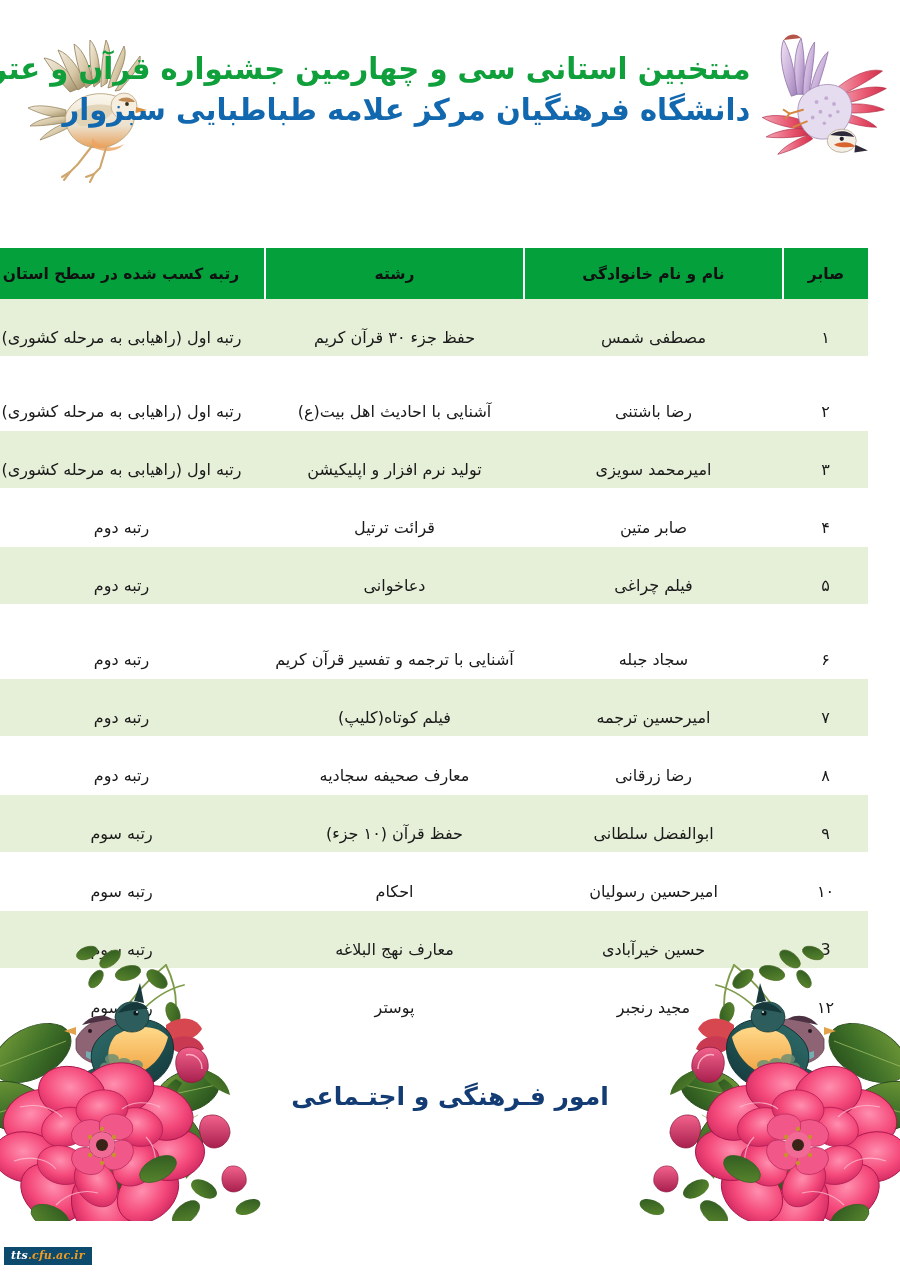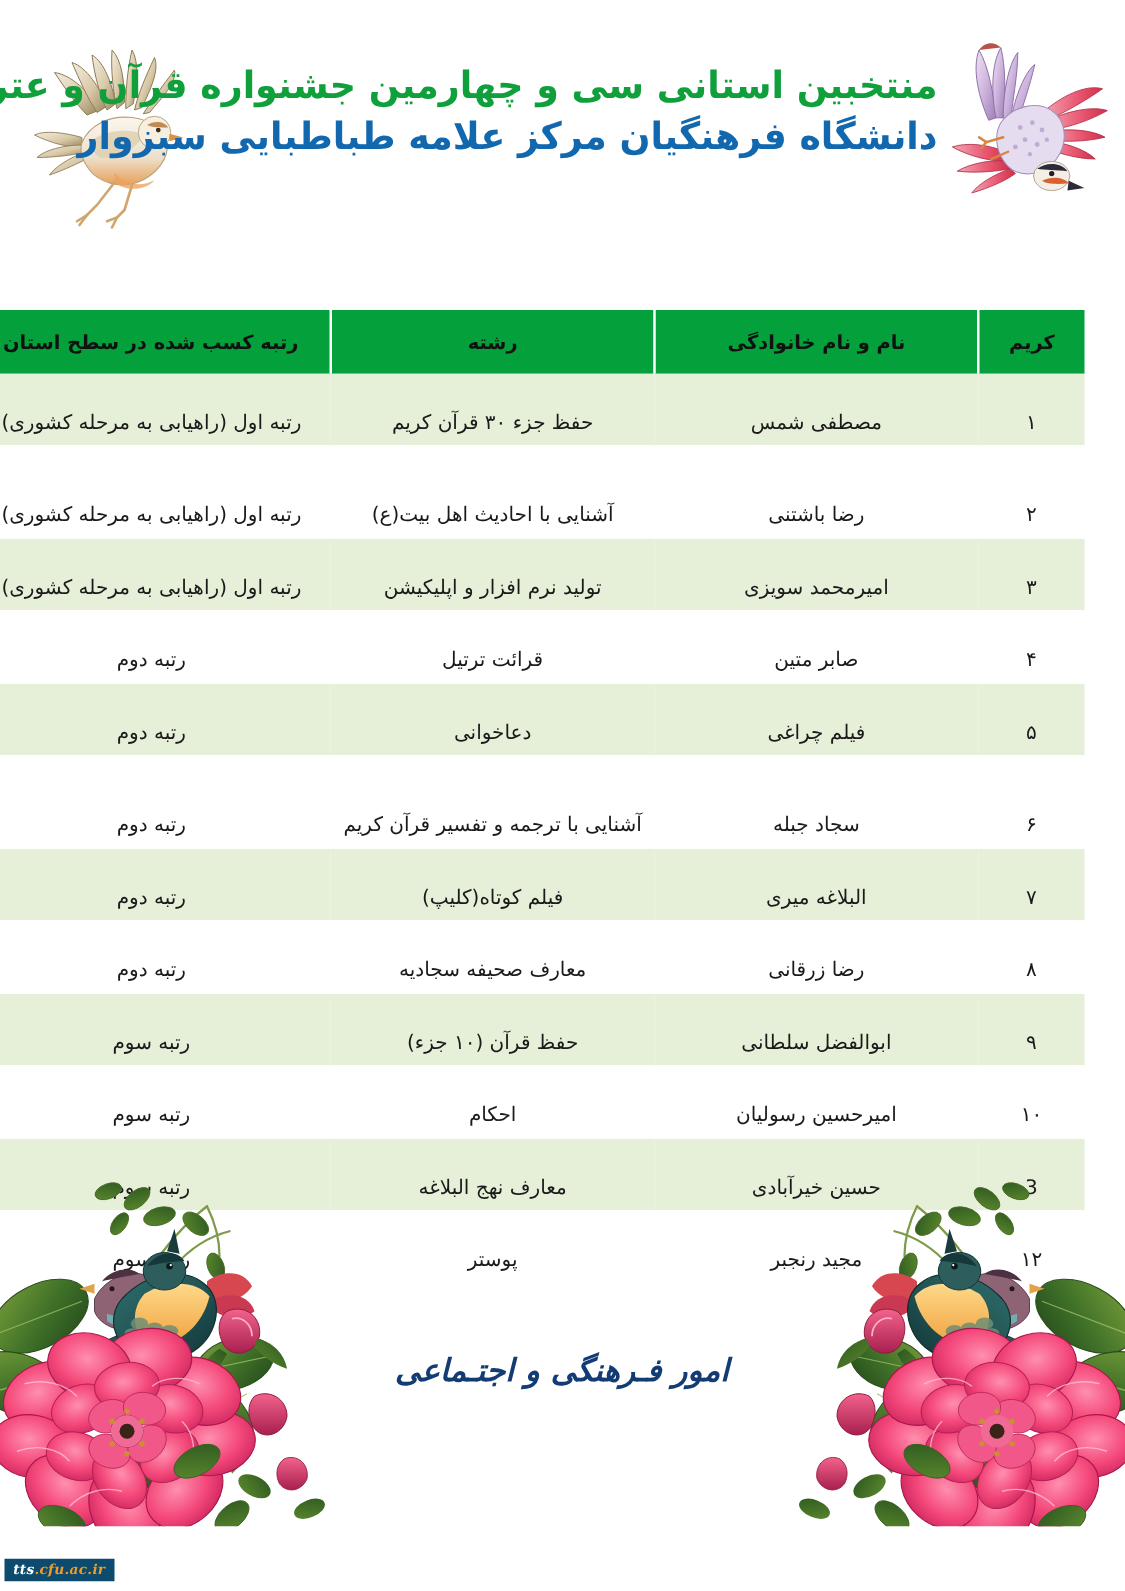--- a/index.html
+++ b/index.html
@@ -124,21 +124,20 @@
     position: absolute;
     top: 1082px;
     left: 0;
     width: 900px;
     text-align: center;
     font-size: 25px;
     font-weight: 700;
     color: #123C73;
     letter-spacing: 0.5px;
     z-index: 5;
-    font-style: italic;
   }
 
   .flower-left {
     position: absolute;
     left: -10px;
     bottom: 52px;
     width: 300px;
     height: 300px;
     z-index: 2;
   }
@@ -292,21 +291,21 @@
       <path d="M50 96 L46 101"></path>
       <path d="M68 104 L54 110"></path>
     </g>
   </svg>
 </div>
 
 <div class="table-zone">
   <table class="results">
     <thead>
       <tr>
-        <th class="col-row">کریم</th>
+        <th class="col-row">صابر</th>
         <th class="col-name">نام و نام خانوادگی</th>
         <th class="col-field">رشته</th>
         <th class="col-rank">رتبه کسب شده در  سطح استان</th>
       </tr>
     </thead>
     <tbody>
 
       <tr class="alt short">
         <td class="col-row">۱</td>
         <td class="col-name">مصطفی شمس</td>
@@ -344,21 +343,21 @@
 
       <tr class="plain tall">
         <td class="col-row">۶</td>
         <td class="col-name">سجاد جبله</td>
         <td class="col-field">آشنایی با ترجمه و تفسیر قرآن کریم</td>
         <td class="col-rank">رتبه دوم</td>
       </tr>
 
       <tr class="alt short">
         <td class="col-row">۷</td>
-        <td class="col-name">البلاغه میری</td>
+        <td class="col-name">امیرحسین ترجمه</td>
         <td class="col-field">فیلم کوتاه(کلیپ)</td>
         <td class="col-rank">رتبه دوم</td>
       </tr>
 
       <tr class="plain short">
         <td class="col-row">۸</td>
         <td class="col-name">رضا زرقانی</td>
         <td class="col-field">معارف صحیفه سجادیه</td>
         <td class="col-rank">رتبه دوم</td>
       </tr>

